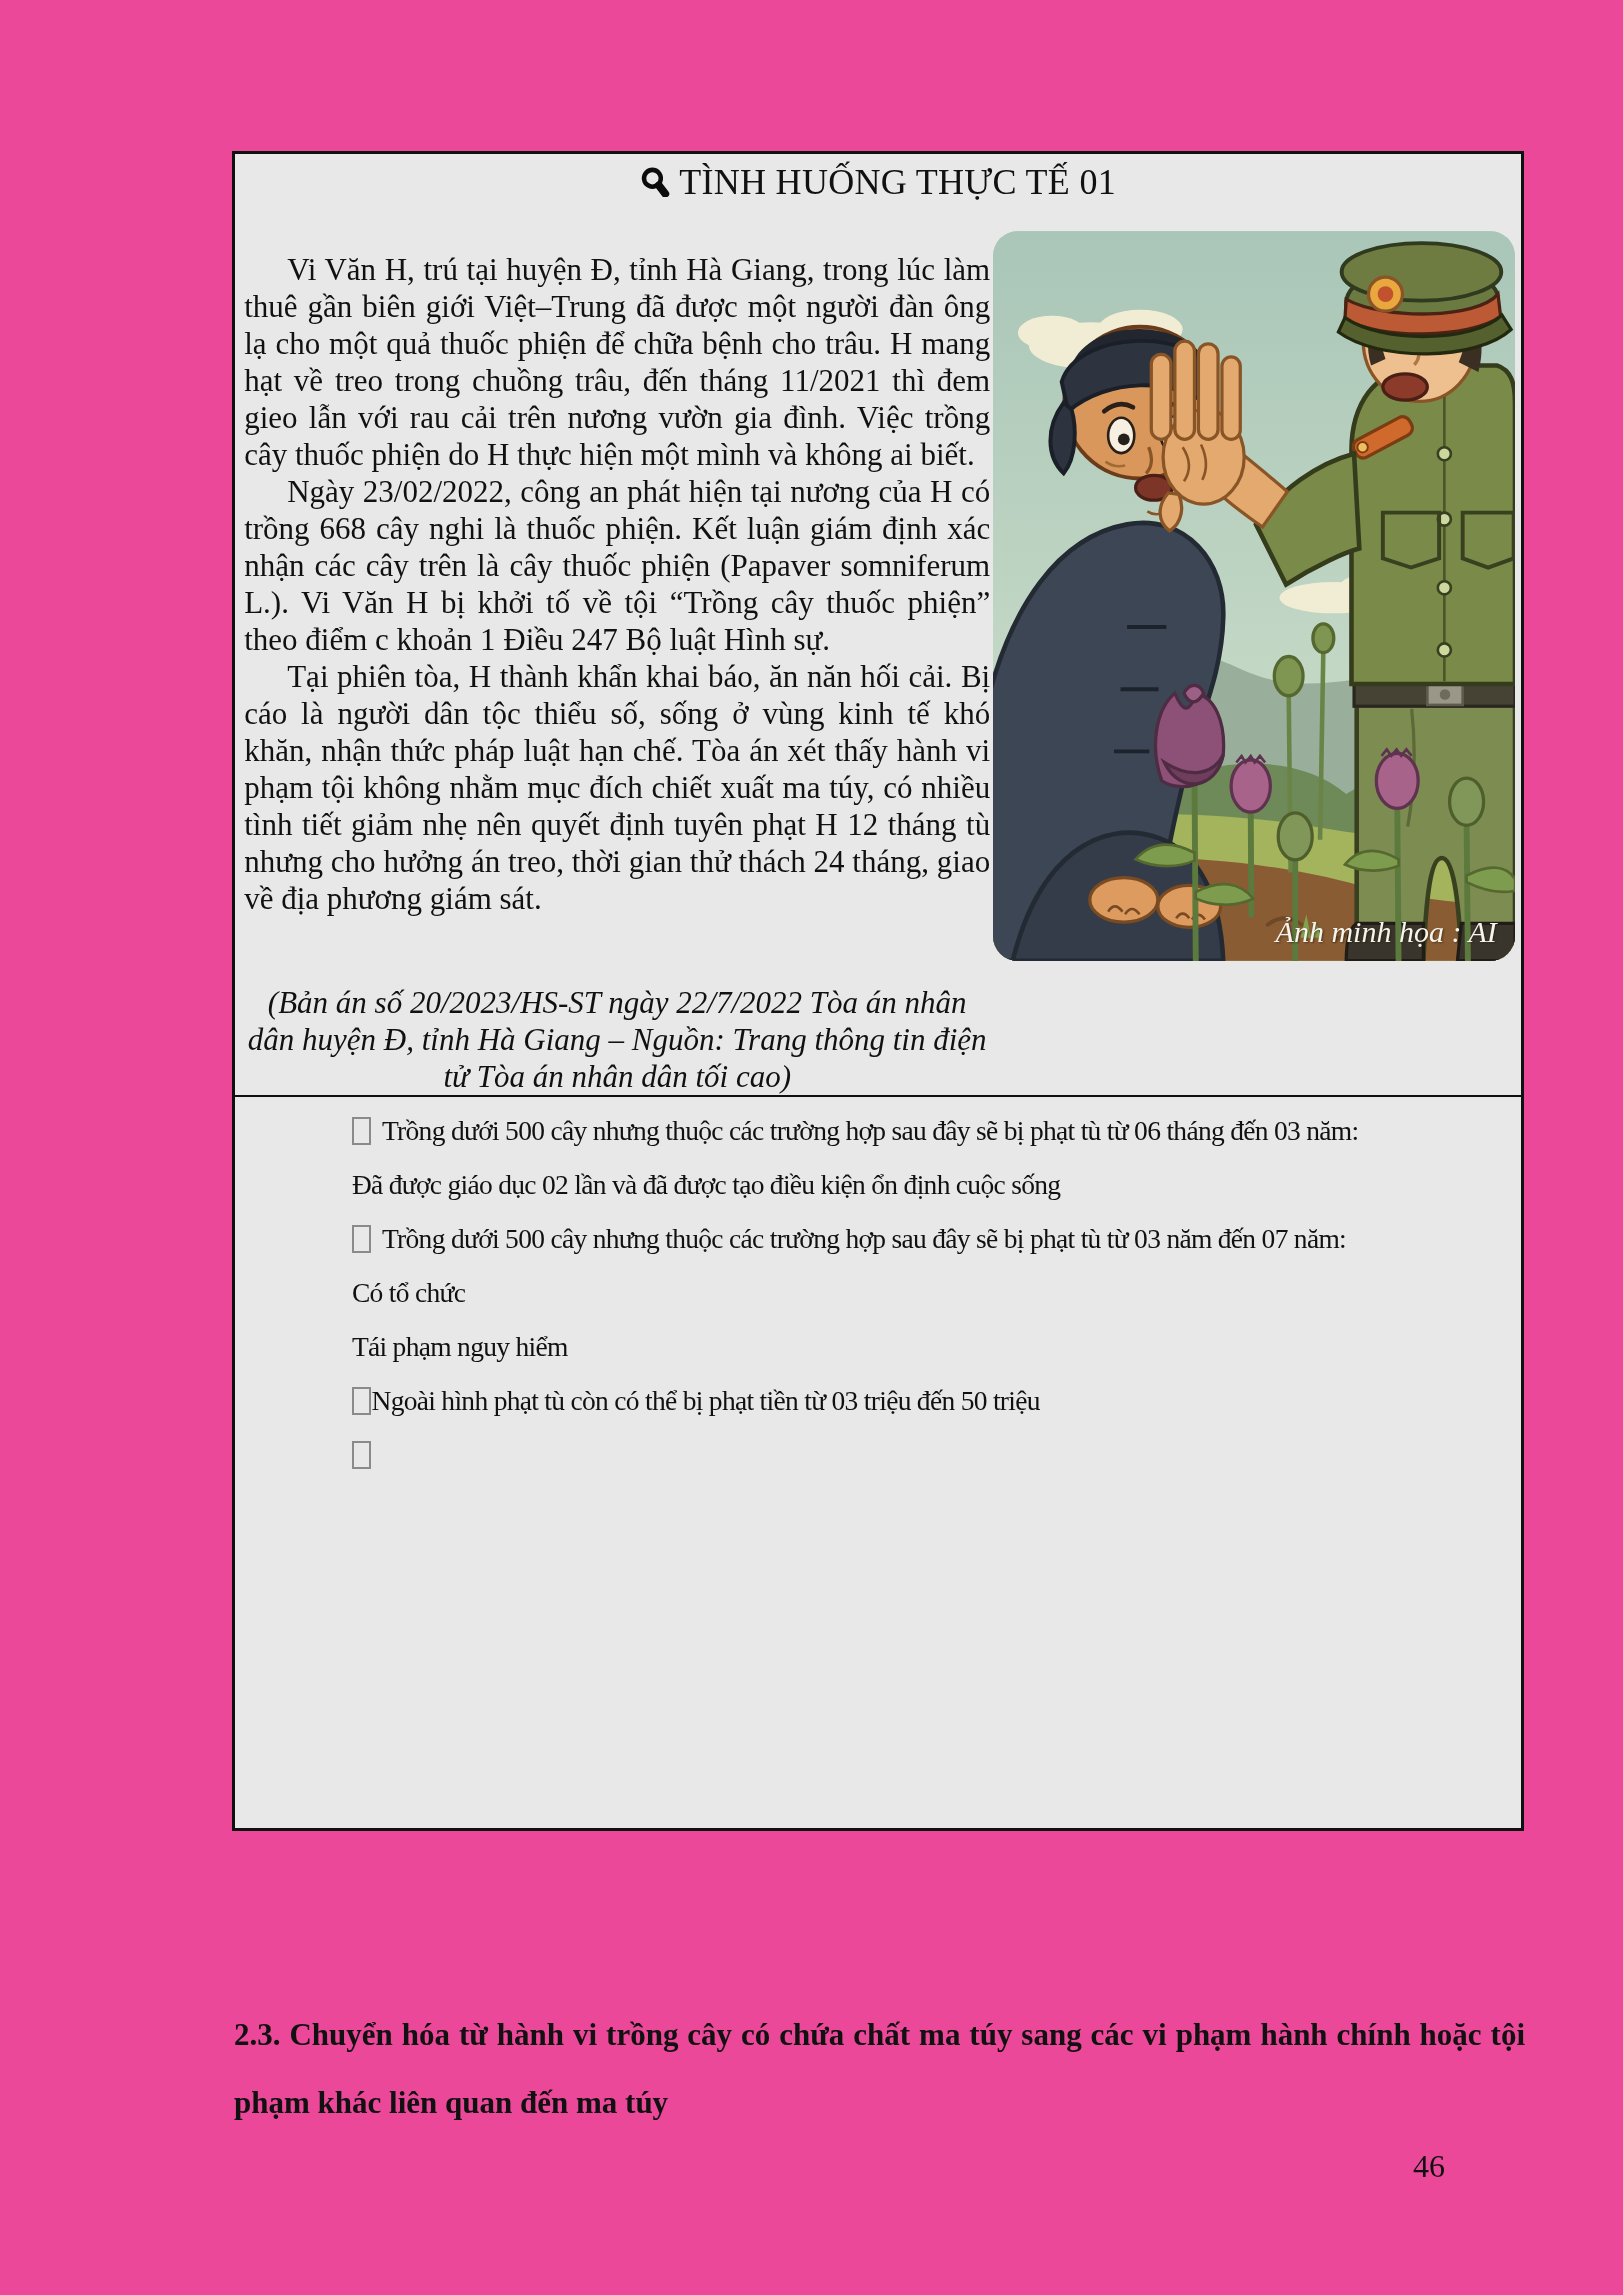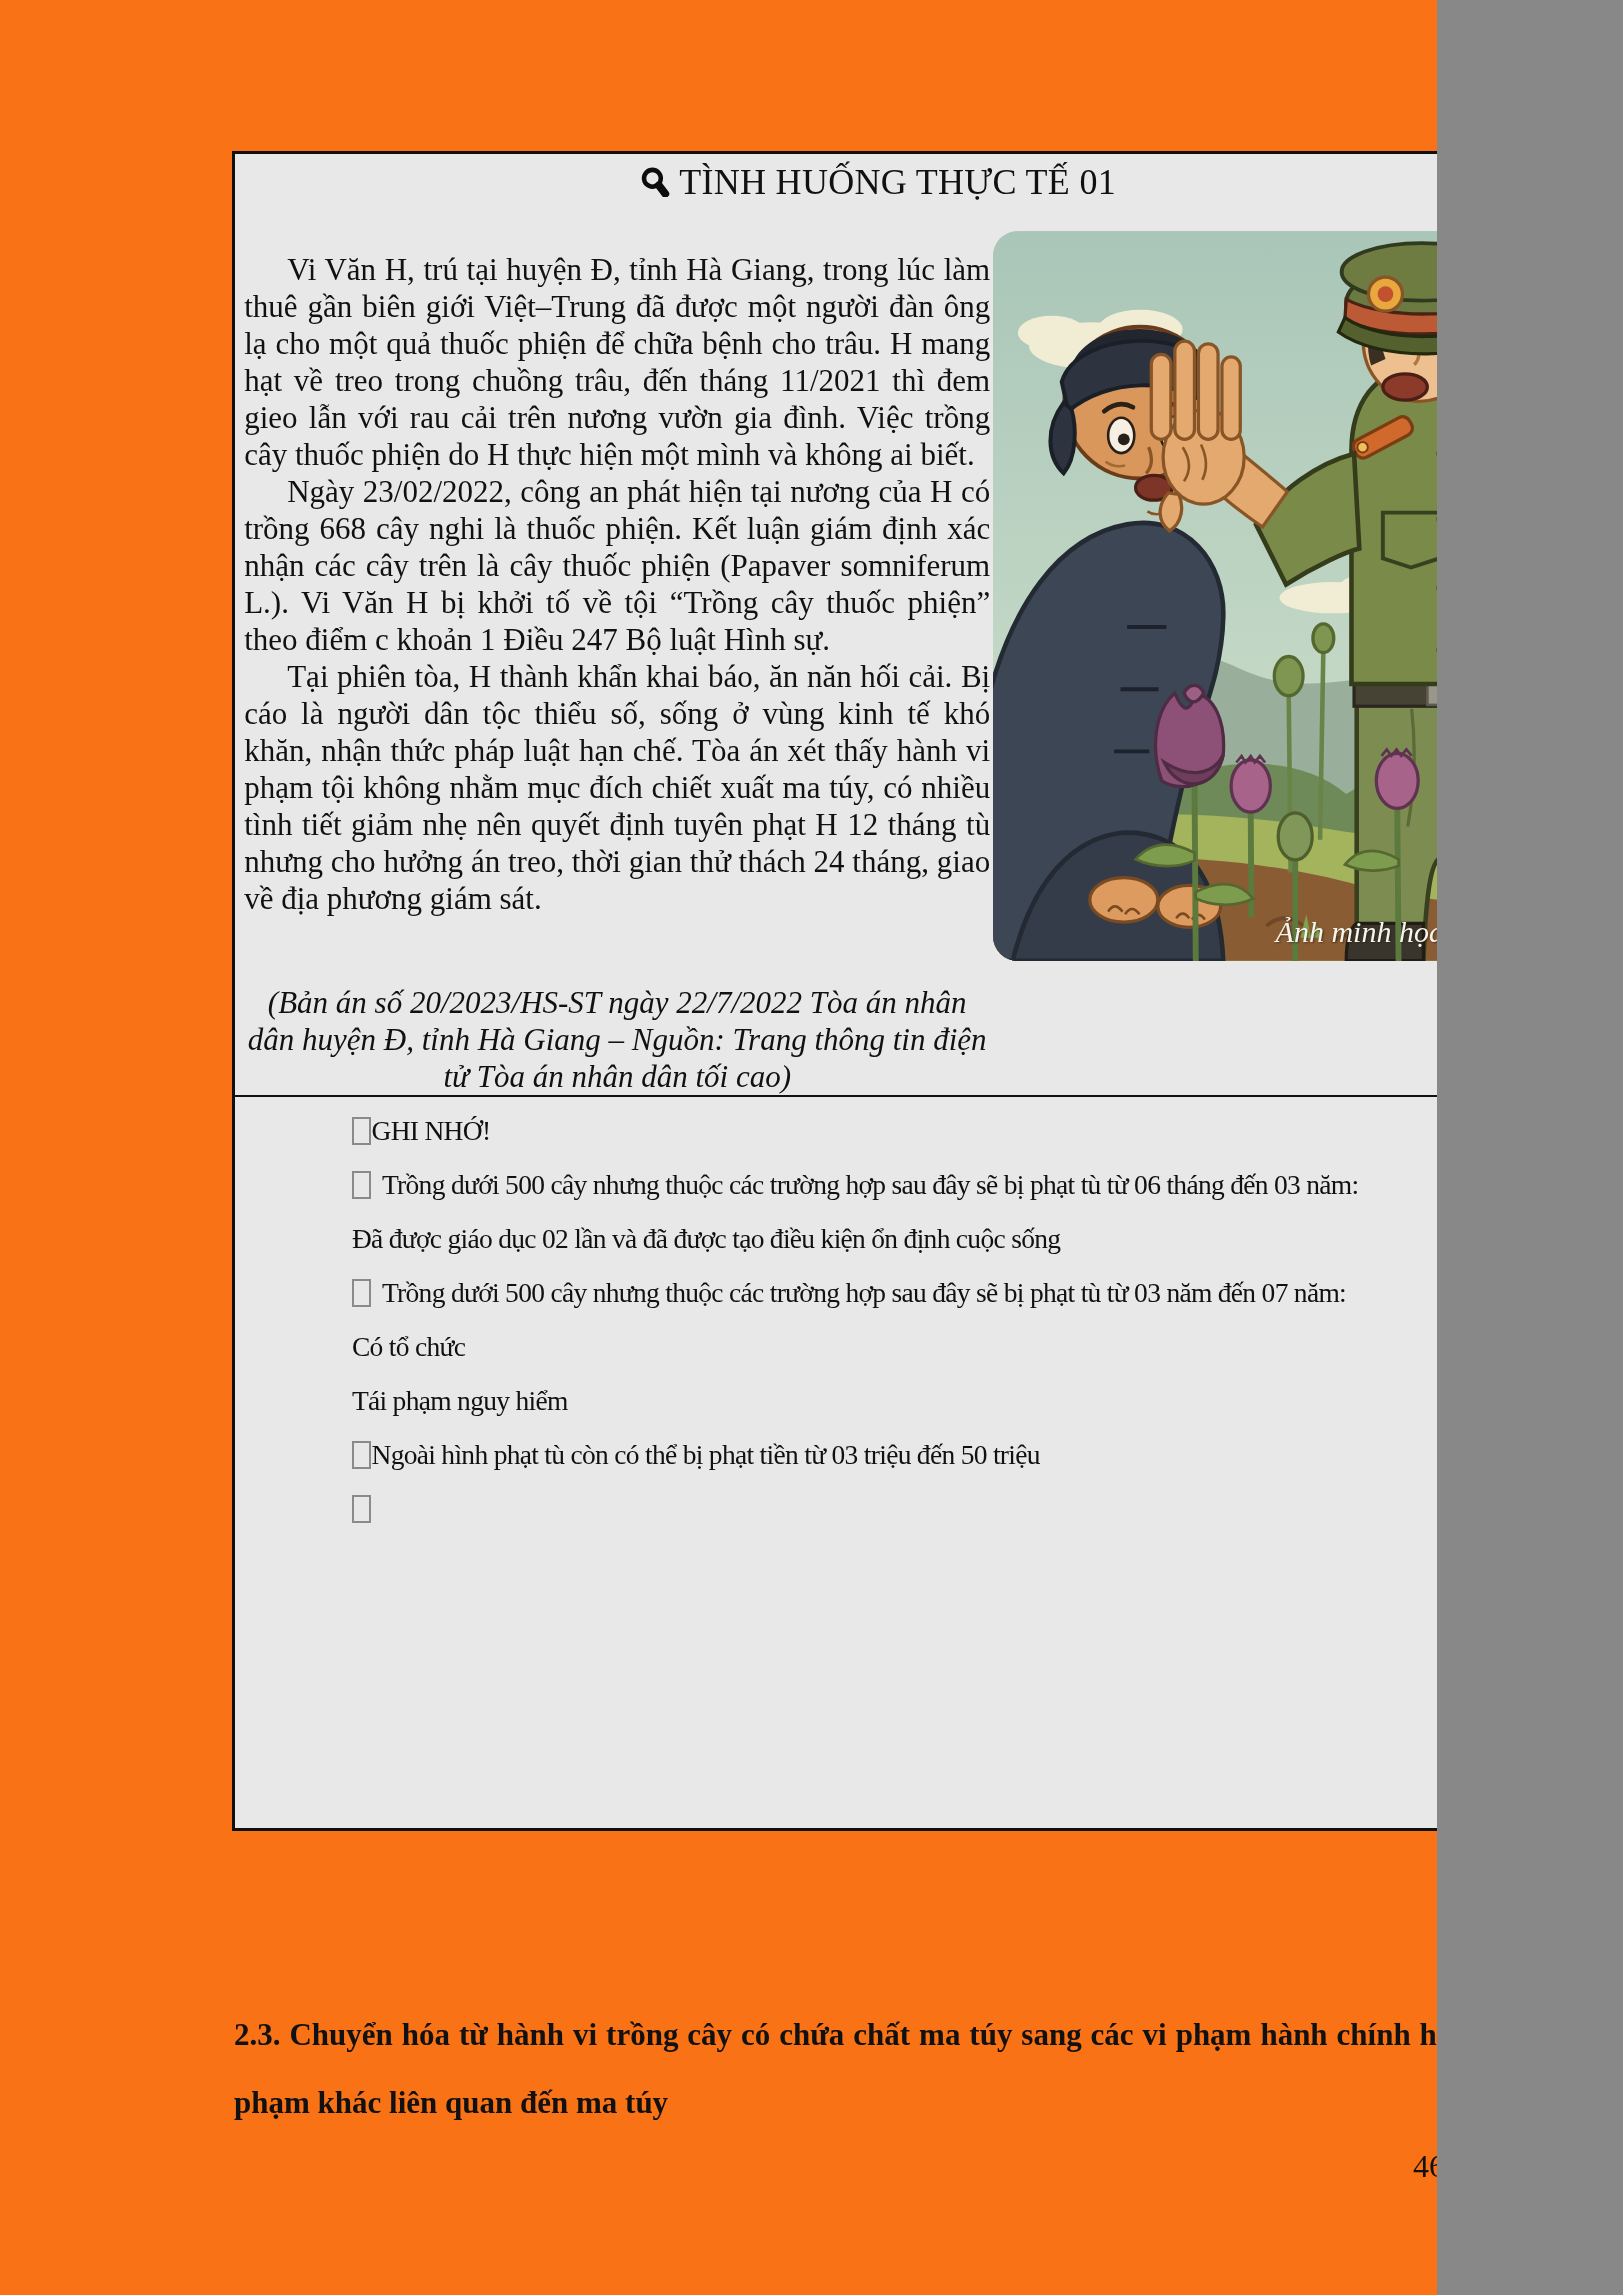--- a/index.html
+++ b/index.html
@@ -1,19 +1,19 @@
 <!DOCTYPE html>
 <html style="font-size:10.5px"><head>
 <meta charset="utf-8">
 <style>
   html,body{margin:0;padding:0;background:#888;}
   .page{
     position:relative;
-    width:1437px;height:2295px;
-    background:#f97316;
+    width:1623px;height:2295px;
+    background:#ec4899;
     font-family:"Liberation Serif","DejaVu Serif",serif;
     color:#111;
     overflow:hidden;
   }
   
   .case-box{
     position:absolute;left:232px;top:151px;width:1292px;height:946px;
     box-sizing:border-box;
     background:#e8e8e8;
     border:3.3px solid #101010;
@@ -312,21 +312,20 @@
             <ellipse cx="462" cy="925" rx="26" ry="36"></ellipse>
             <ellipse cx="724" cy="872" rx="26" ry="36"></ellipse>
           </g>
         </g>
       </svg>
       <div class="illu-caption">Ảnh minh họa : AI</div>
     </div>
   </div>
 
   <div class="memo-box">
-    <p><span class="chk"></span><span>GHI NHỚ!</span></p>
     <p><span class="chk gap"></span><span>Trồng dưới 500 cây nhưng thuộc các trường hợp sau đây sẽ bị phạt tù từ 06 tháng đến 03 năm:</span></p>
     <p><span>Đã được giáo dục 02 lần và đã được tạo điều kiện ổn định cuộc sống</span></p>
     <p><span class="chk gap"></span><span>Trồng dưới 500 cây nhưng thuộc các trường hợp sau đây sẽ bị phạt tù từ 03 năm đến 07 năm:</span></p>
     <p><span>Có tổ chức</span></p>
     <p><span>Tái phạm nguy hiểm</span></p>
     <p><span class="chk"></span><span>Ngoài hình phạt tù còn có thể bị phạt tiền từ 03 triệu đến 50 triệu</span></p>
     <p><span class="chk"></span></p>
   </div>
 
   <div class="section-heading">2.3. Chuyển hóa từ hành vi trồng cây có chứa chất ma túy sang các vi phạm hành chính hoặc tội phạm khác liên quan đến ma túy</div>

